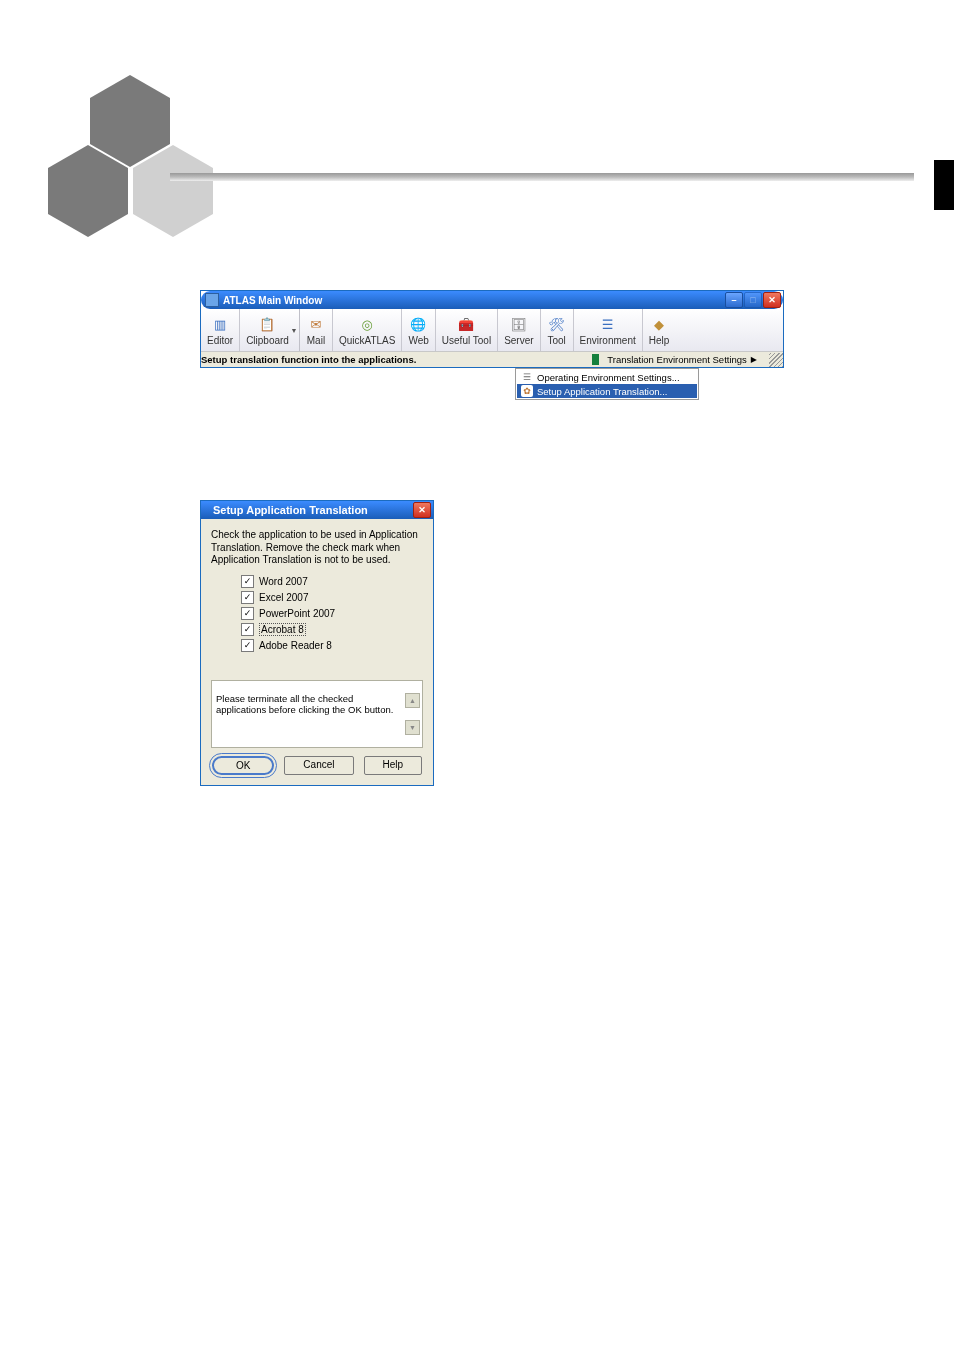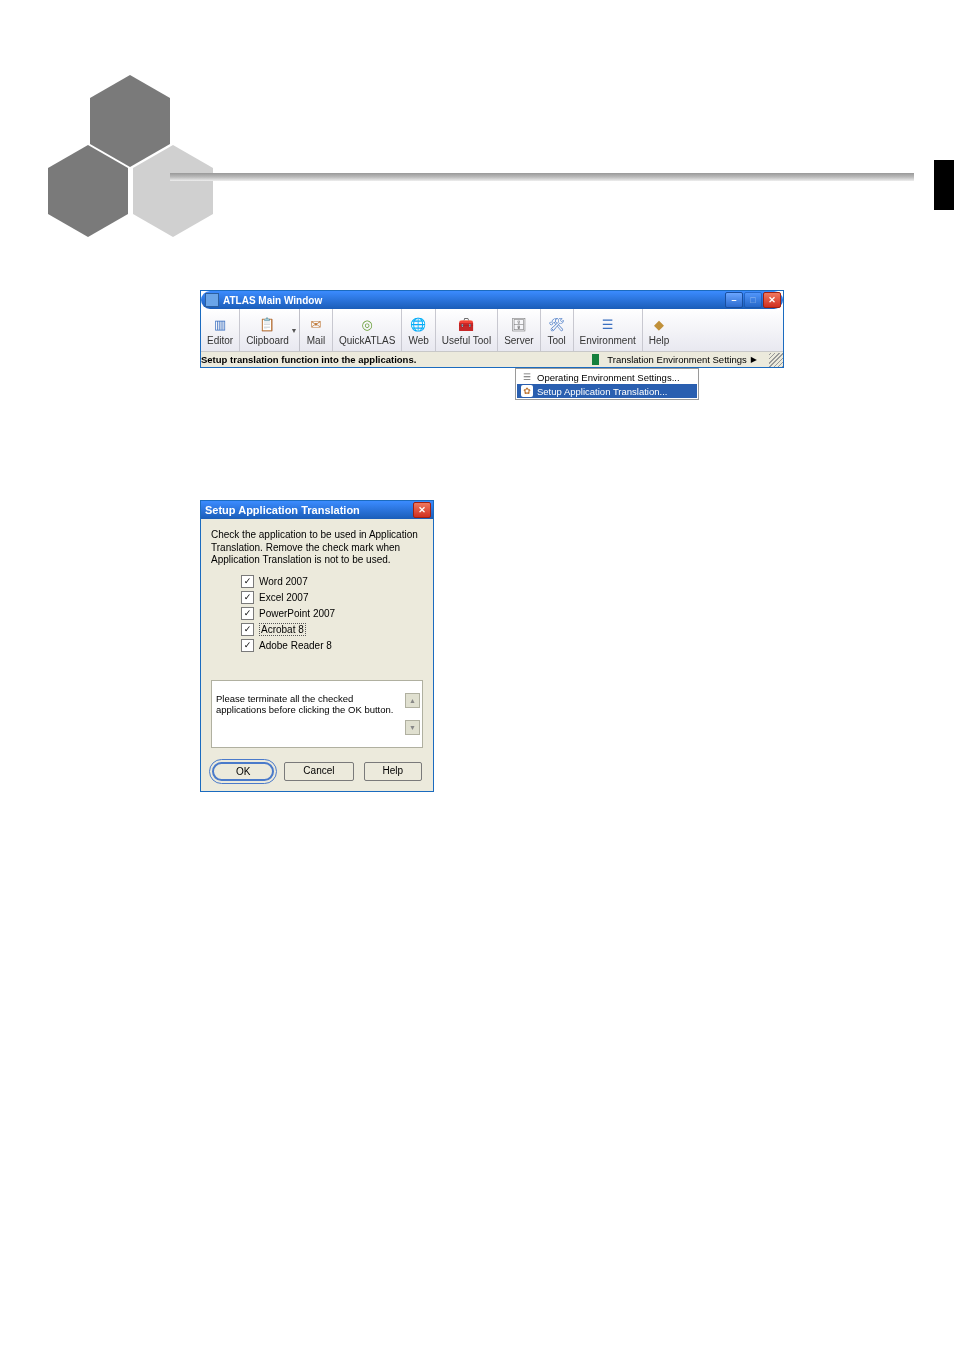--- a/index.html
+++ b/index.html
@@ -175,21 +175,21 @@
     margin-top: 100px;
     border: 1px solid #1b6bbf;
   }
   .setup-title {
     height: 18px;
     background: linear-gradient(to bottom, #3b8bff, #1a5db8);
     color: #fff;
     font-weight: bold;
     display: flex;
     align-items: center;
-    padding-left: 4px;
+    padding-left: 12px;
     position: relative;
   }
   .setup-body {
     background: #eceadc;
     padding: 10px;
     font-size: 10px;
   }
   .setup-desc {
     margin-bottom: 8px;
     line-height: 1.25;
@@ -236,21 +236,21 @@
     background: #e0e0d0;
     border: 1px solid #b0b0a0;
     font-size: 7px;
     display: flex; align-items: center; justify-content: center;
     color: #888;
   }
   .btn-row {
     display: flex;
     justify-content: center;
     gap: 10px;
-    margin-top: 14px;
+    margin-top: 8px;
   }
   .btn {
     padding: 2px 18px;
     border: 1px solid #7a7a7a;
     background: #eceadc;
     border-radius: 2px;
     font-size: 10px;
   }
   .btn.primary {
     border: 2px solid #4a7aca;

